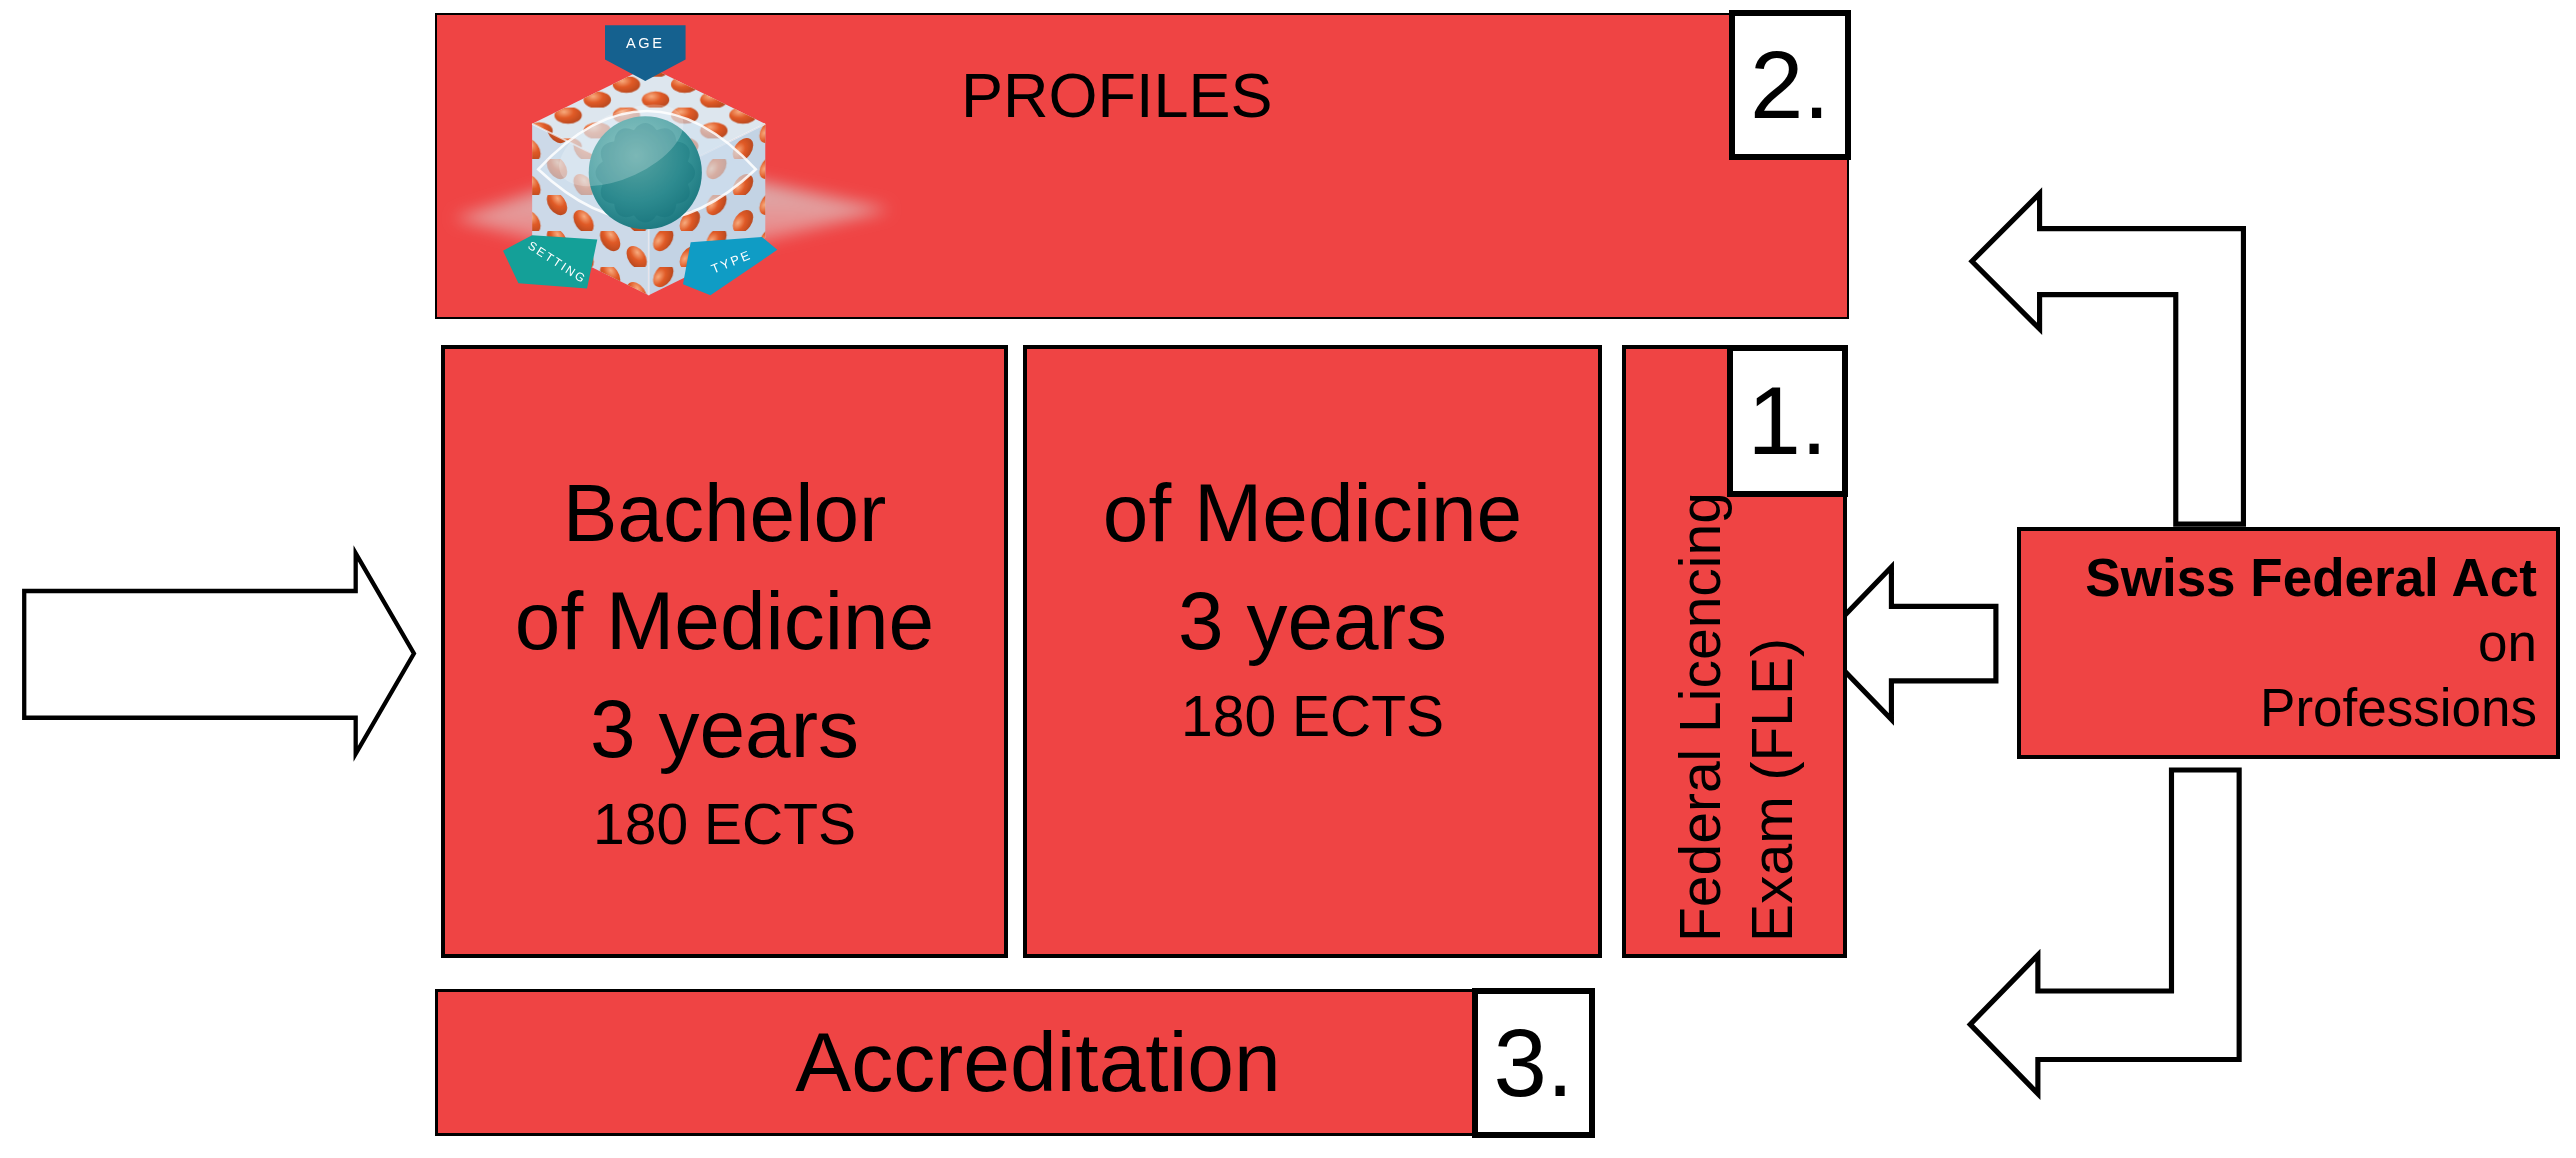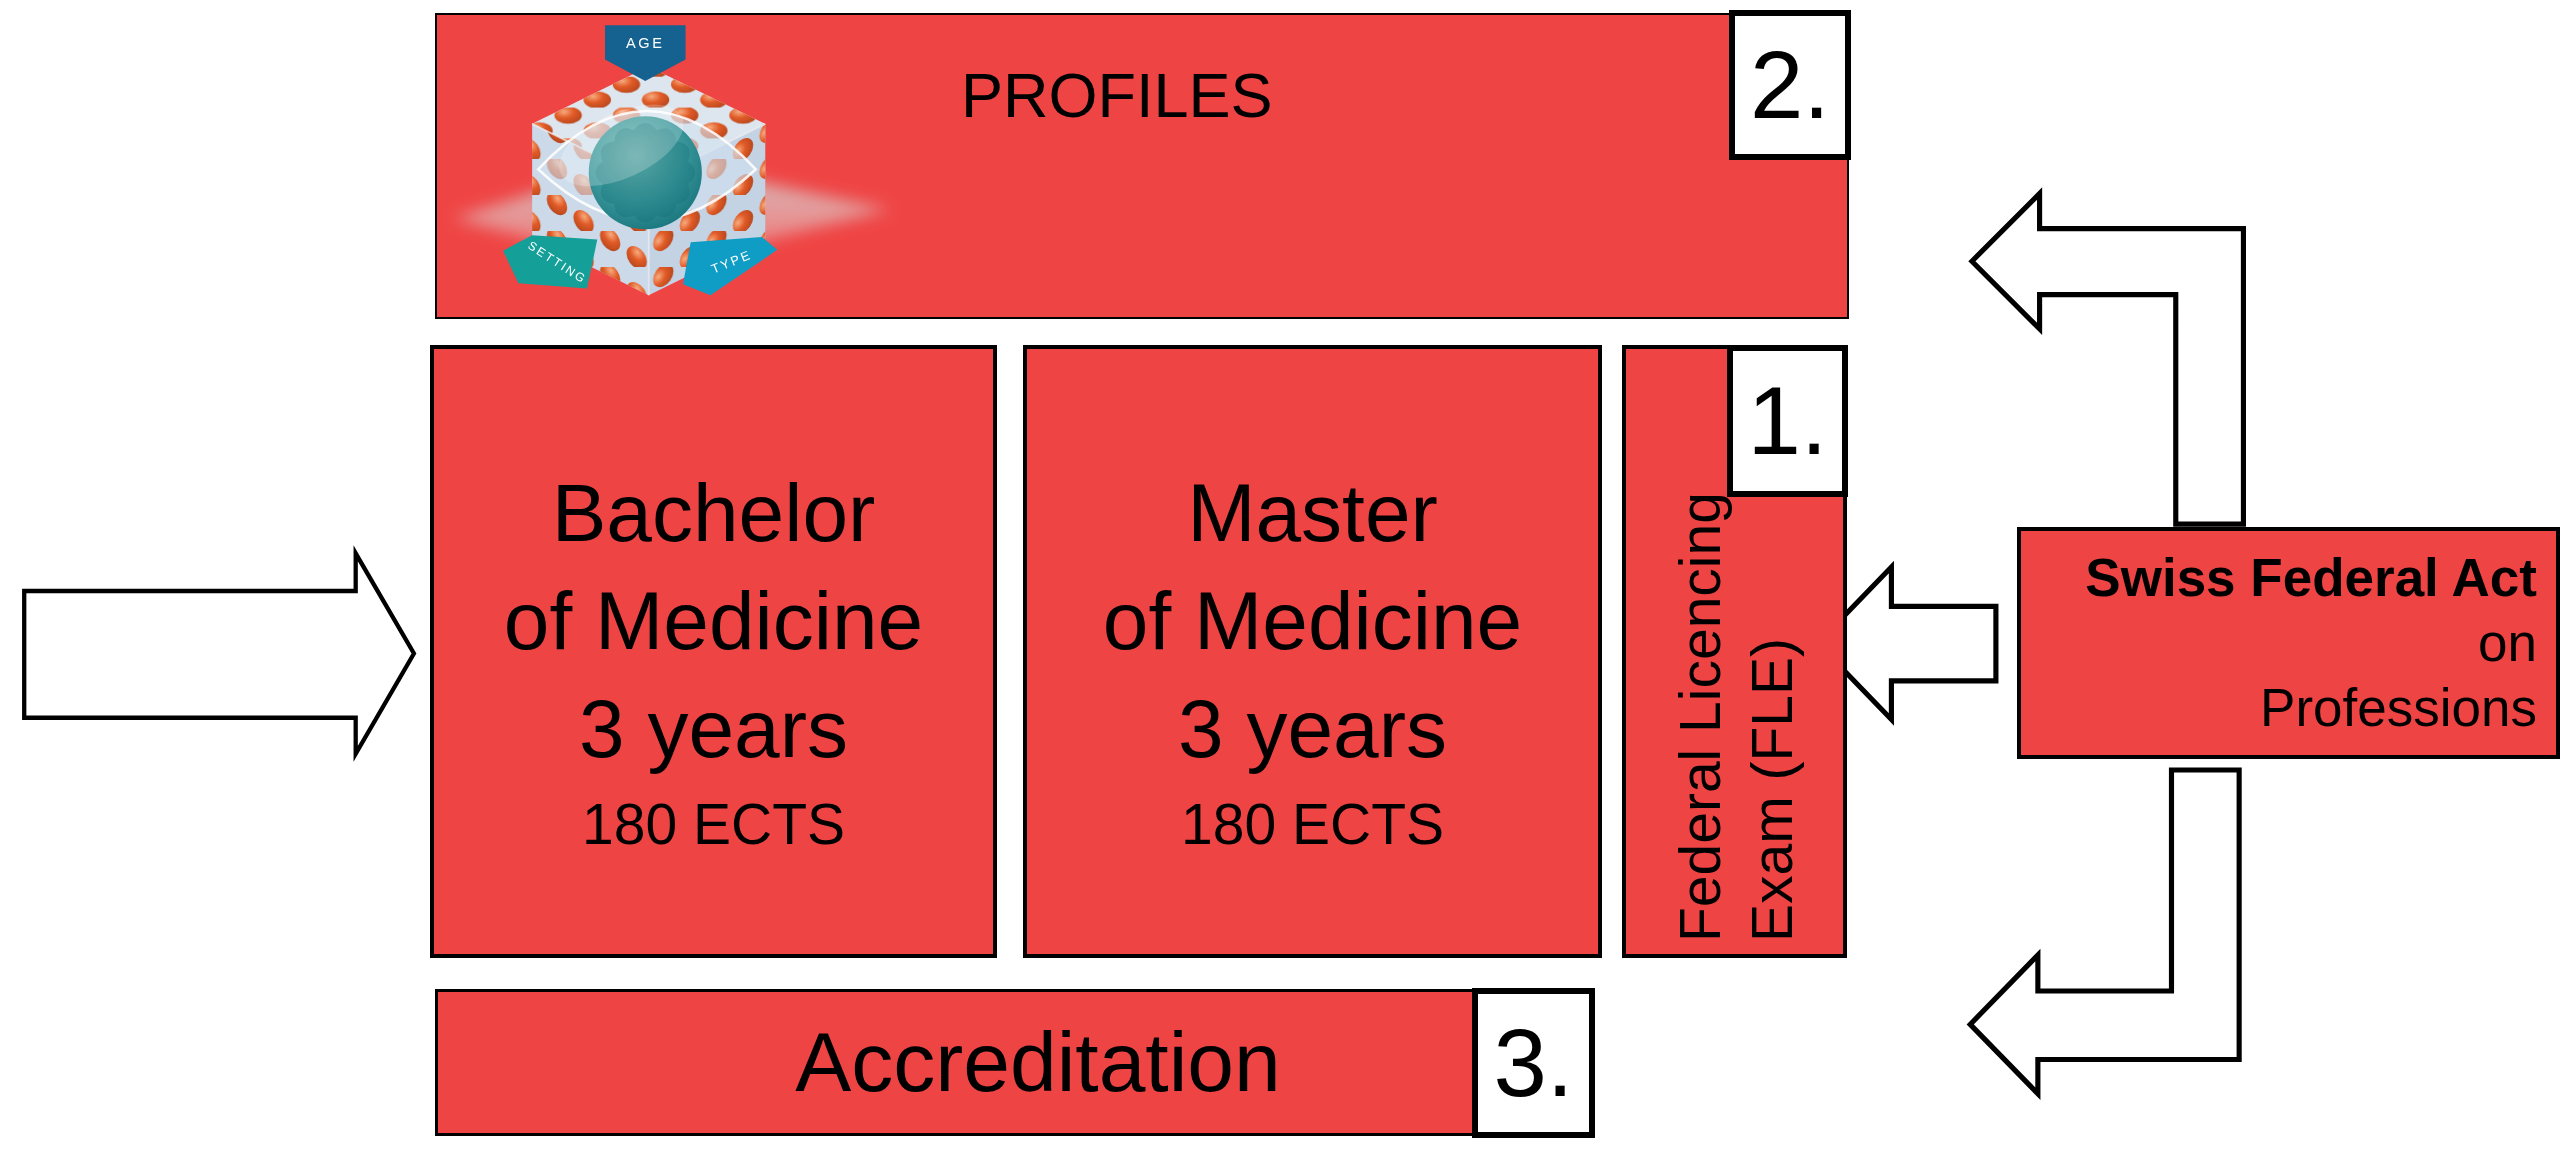--- a/index.html
+++ b/index.html
@@ -126,32 +126,31 @@
 
     <div class="profiles-text">
       <div>PROFILES</div>
     </div>
   </div>
 
   <div class="numbox" style="left:1729px;top:10.3px;width:122px;height:150px;">
     <span>2.</span>
   </div>
 
-  <div class="box" style="left:430px;top:345px;width:567px;height:613px;padding-left:40px;">
+  <div class="box" style="left:441px;top:345px;width:567px;height:613px;padding-left:40px;">
     <div class="course-text">
       <div class="l-big">Bachelor</div>
       <div class="l-big">of Medicine</div>
       <div class="l-big">3 years</div>
       <div class="l-small">180 ECTS</div>
     </div>
   </div>
 
   <div class="box" style="left:1023px;top:345px;width:579px;height:613px;">
     <div class="course-text">
-      <div class="l-big">Master</div>
       <div class="l-big">of Medicine</div>
       <div class="l-big">3 years</div>
       <div class="l-small">180 ECTS</div>
     </div>
   </div>
 
   <div class="box" style="left:1622px;top:345px;width:225px;height:613px;">
     <div class="fle-rot">
       <div class="fle-line">Federal Licencing</div>
       <div class="fle-line">Exam (FLE)</div>

